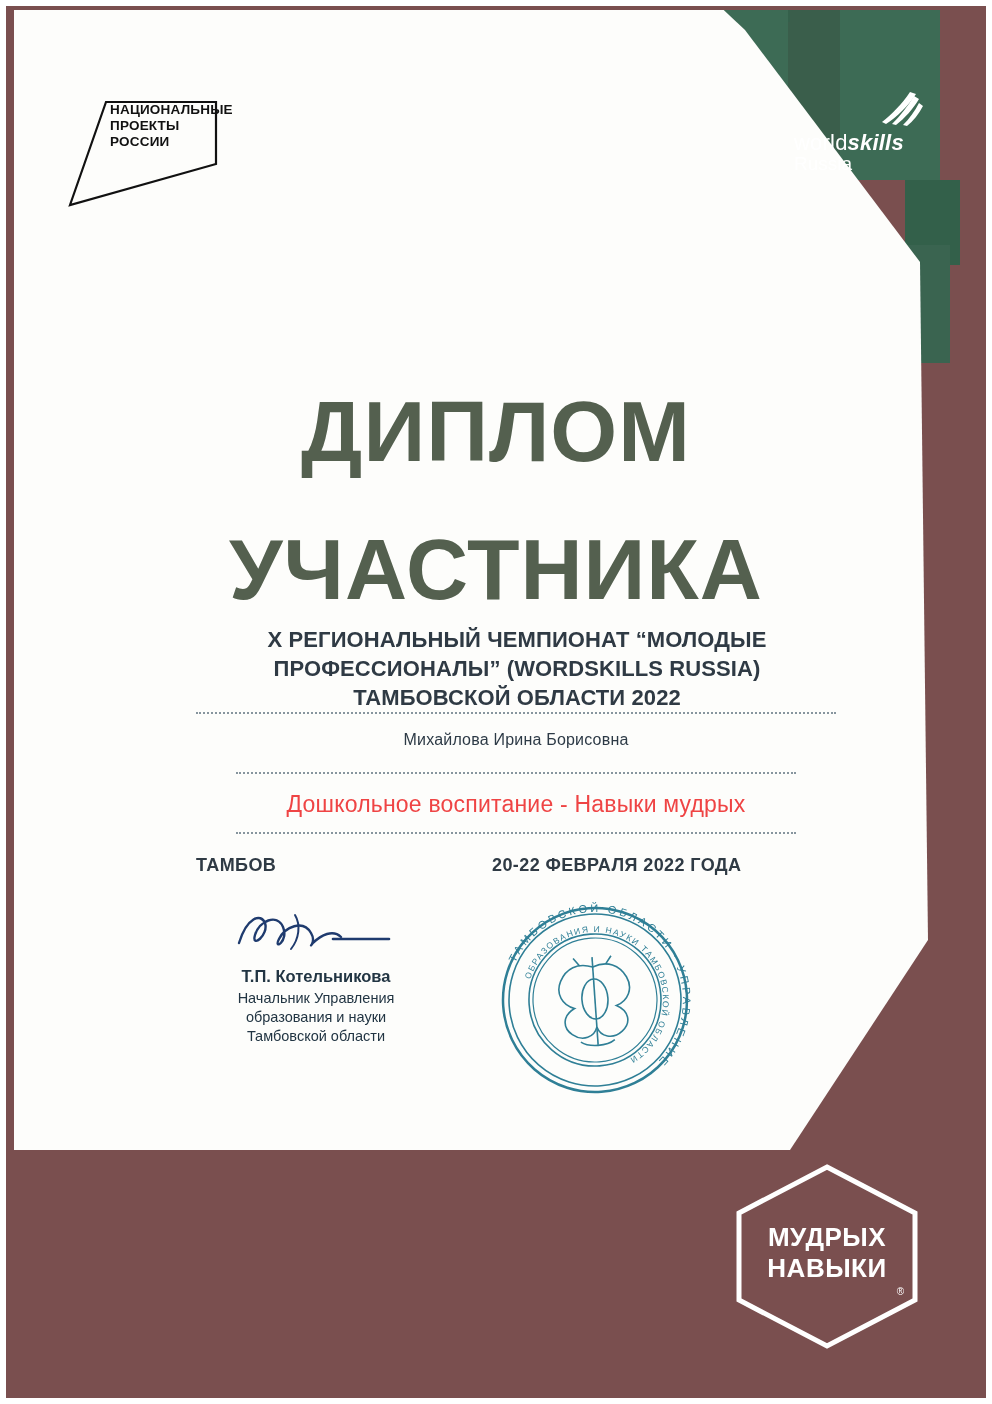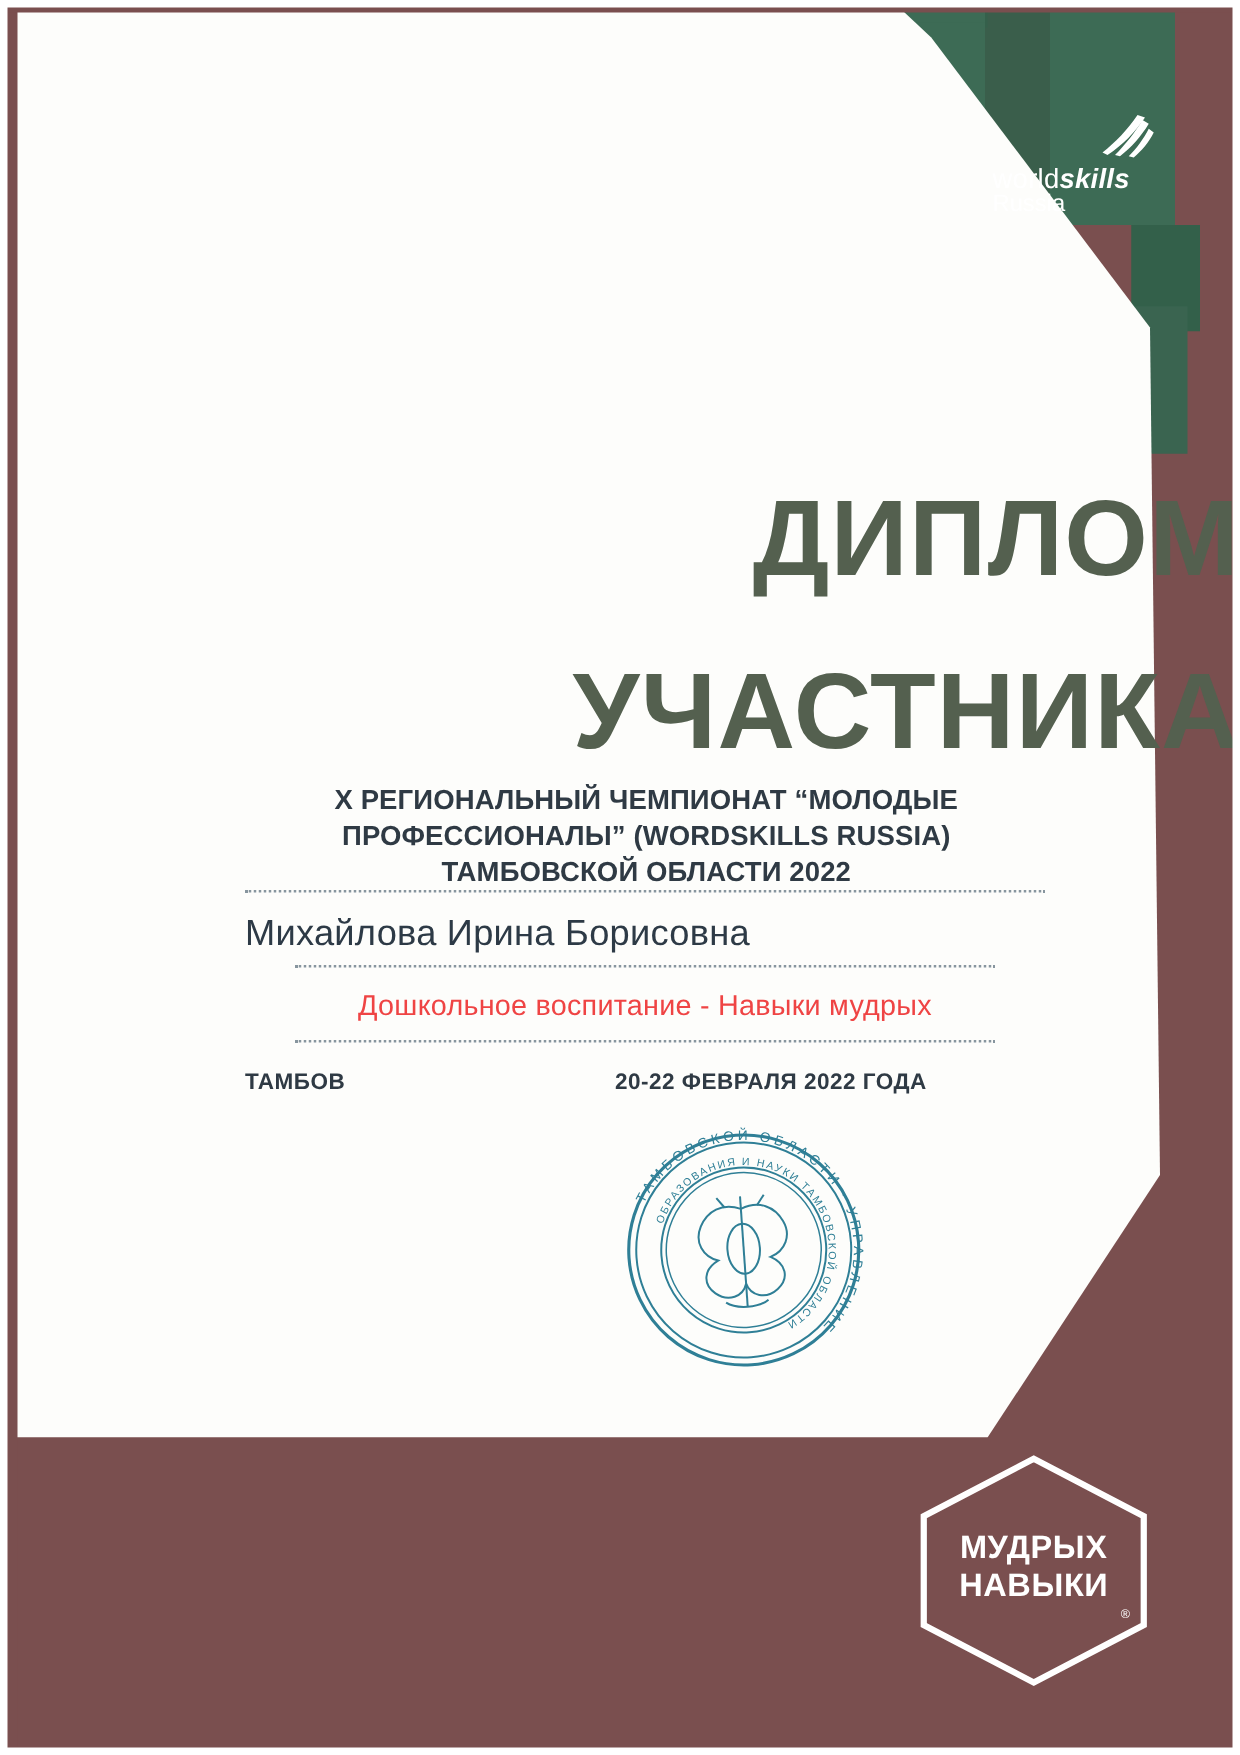--- a/index.html
+++ b/index.html
@@ -122,21 +122,21 @@
   .ws-sub {
     font-size: 19px;
     line-height: 20px;
   }
 
   
   .title-block {
     position: absolute;
     left: 0; right: 0;
     top: 385px;
-    text-align: right;
+    text-align: center;
     color: #4b5a4e;
   }
   .title-1, .title-2 {
     font-family: "Liberation Sans", sans-serif;
     font-weight: 700;
     letter-spacing: 1px;
     color: #54604f;
   }
   .title-1 { font-size: 86px; line-height: 92px; }
   .title-2 { font-size: 86px; line-height: 96px; margin-top: 44px; }
@@ -160,22 +160,22 @@
     border-top: 2.5px dotted #7b8a95;
     opacity: .9;
   }
   .dl1 { left: 196px; top: 712px; width: 640px; }
   .dl2 { left: 236px; top: 772px; width: 560px; }
   .dl3 { left: 236px; top: 832px; width: 560px; }
 
   .recipient {
     position: absolute;
     left: 196px; top: 731px; width: 640px;
-    text-align: left;
-    font-size: 29px;
+    text-align: center;
+    font-size: 16px;
     color: #2d3a46;
     letter-spacing: .2px;
   }
   .competence {
     position: absolute;
     left: 196px; top: 791px; width: 640px;
     text-align: center;
     font-size: 23px;
     color: #ef4444;
     letter-spacing: .2px;
@@ -270,20 +270,30 @@
   <div class="green-block gb2"></div>
   <div class="green-block gb3"></div>
   <div class="green-block gb5"></div>
   <div class="green-block gb4"></div>
 
   <div class="bg-white-poly"></div>
   <div class="white-wedge-tr"></div>
   <div class="maroon-left"></div>
   <div class="maroon-top"></div>
 
+  <div class="np-logo">
+    <svg class="np-shape" viewBox="0 0 150 115">
+      <path d="M2 113 L38 10 L148 10 L148 72 L2 113 Z" fill="none" stroke="#111" stroke-width="2.2"></path>
+    </svg>
+    <div class="np-text">
+      <div>НАЦИОНАЛЬНЫЕ</div>
+      <div>ПРОЕКТЫ</div>
+      <div>РОССИИ</div>
+    </div>
+  </div>
 
   <div class="ws-logo">
     <svg class="ws-mark" viewBox="0 0 50 40">
       <path d="M6 34 C16 26, 26 16, 34 4 L40 6 C32 18, 22 28, 10 36 Z" fill="#ffffff"></path>
       <path d="M16 36 C24 28, 32 18, 38 8 L43 11 C37 21, 29 30, 20 37 Z" fill="#ffffff"></path>
       <path d="M27 37 C33 31, 39 23, 43 15 L47 18 C43 26, 37 33, 31 38 Z" fill="#ffffff"></path>
     </svg>
     <div class="ws-word"><span>world</span><b>skills</b></div>
     <div class="ws-sub">Russia</div>
   </div>
@@ -297,20 +307,33 @@
 
   <div class="dotline dl1"></div>
   <div class="recipient">Михайлова Ирина Борисовна</div>
   <div class="dotline dl2"></div>
   <div class="competence">Дошкольное воспитание - Навыки мудрых</div>
   <div class="dotline dl3"></div>
 
   <div class="city">ТАМБОВ</div>
   <div class="dates">20-22 ФЕВРАЛЯ 2022 ГОДА</div>
 
+  <div class="sign-wrap">
+    <svg class="sign-svg" width="190" height="60" viewBox="0 0 190 60">
+      <path d="M18 38 C26 12, 40 8, 44 18 C48 30, 30 44, 34 30 C38 16, 56 8, 62 22 C68 36, 52 46, 58 34 C64 22, 82 14, 90 28 C96 38, 86 44, 92 38 C100 30, 112 24, 120 32" fill="none" stroke="#1f3b6e" stroke-width="2.4" stroke-linecap="round"></path>
+      <path d="M112 34 L168 34" fill="none" stroke="#1f3b6e" stroke-width="2.6" stroke-linecap="round"></path>
+      <path d="M74 10 C80 20, 78 34, 70 44" fill="none" stroke="#1f3b6e" stroke-width="2" stroke-linecap="round"></path>
+    </svg>
+    <div class="sign-name">Т.П. Котельникова</div>
+    <div class="sign-role">
+      <div>Начальник Управления</div>
+      <div>образования и науки</div>
+      <div>Тамбовской области</div>
+    </div>
+  </div>
 
   <svg class="stamp" viewBox="0 0 210 210">
     <defs>
       <path id="outerArc" d="M105,105 m-88,0 a88,88 0 1,1 176,0 a88,88 0 1,1 -176,0"></path>
       <path id="innerArc" d="M105,105 m-68,0 a68,68 0 1,1 136,0 a68,68 0 1,1 -136,0"></path>
     </defs>
     <circle cx="105" cy="105" r="92" fill="none" stroke="#2f7f96" stroke-width="2.5"></circle>
     <circle cx="105" cy="105" r="86" fill="none" stroke="#2f7f96" stroke-width="1.6"></circle>
     <circle cx="105" cy="105" r="66" fill="none" stroke="#2f7f96" stroke-width="1.6"></circle>
     <circle cx="105" cy="105" r="62" fill="none" stroke="#2f7f96" stroke-width="1.2"></circle>

